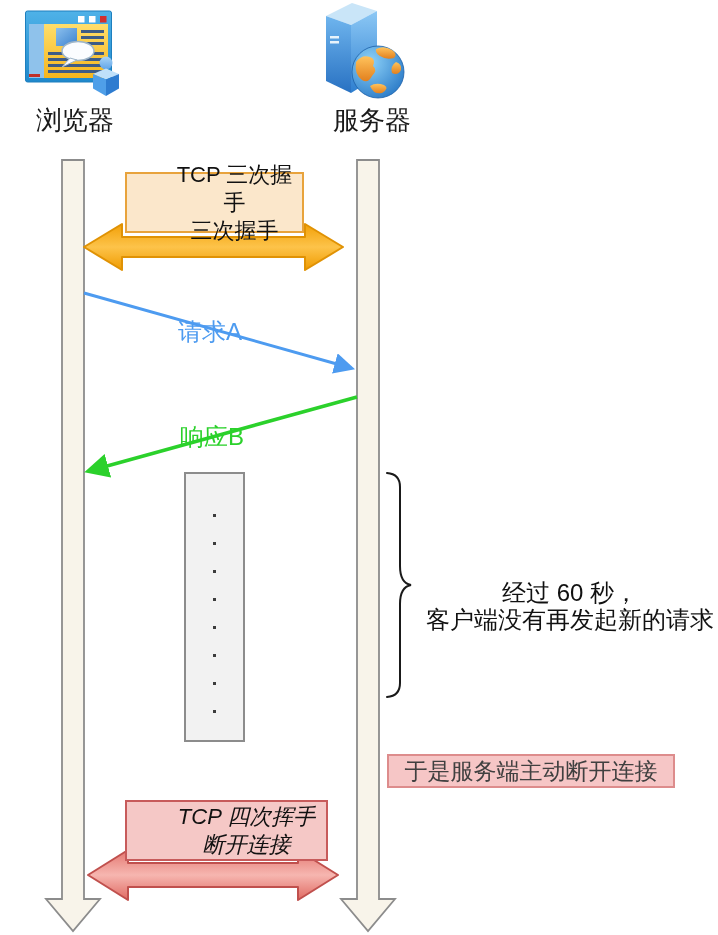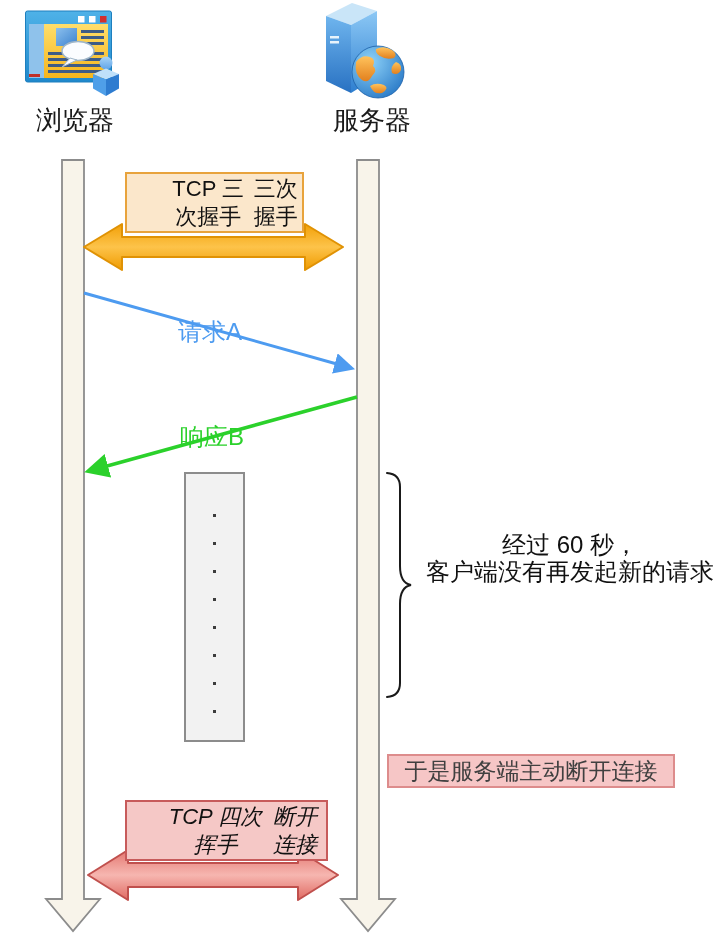--- a/index.html
+++ b/index.html
@@ -4,25 +4,25 @@
 <style>
   html,body { margin:0; padding:0; background:#fff; font-family:"Liberation Sans","DejaVu Sans",sans-serif; }
   .canvas { position:relative; width:718px; height:935px; background:#ffffff; overflow:hidden; color:#111; }
   svg.layer { position:absolute; left:0; top:0; z-index:1; }
   .icon { position:absolute; z-index:1; }
   #browser-icon { left:25px; top:8px; }
   #server-icon  { left:318px; top:0; }
   .actor-label { position:absolute; top:103px; width:100px; text-align:center; font-size:26px; color:#1a1a1a; z-index:2; }
   #actor-label-browser { left:25px; }
   #actor-label-server  { left:322px; }
-  .note-box { position:absolute; box-sizing:border-box; display:flex; flex-direction:row; justify-content:center; align-items:center; font-size:22px; line-height:28px; color:#111; text-align:center; z-index:3;padding-left:40px; }
+  .note-box { position:absolute; box-sizing:border-box; display:flex; flex-direction:column; justify-content:center; font-size:22px; line-height:28px; color:#111; text-align:center; z-index:3;padding-left:40px; }
   #handshake-note { left:125px; top:172px; width:179px; height:61px; background:#FBE7CB; border:2px solid #E8A33C; }
   #teardown-note  { left:125px; top:800px; width:203px; height:61px; background:#F5C8C6; border:2px solid #C75B5B;font-style:italic; }
   #disconnect-note { position:absolute; box-sizing:border-box; left:387px; top:754px; width:288px; height:34px; background:#F6C6C6; border:2px solid #DD8C8C; font-size:23px; display:flex; align-items:center; justify-content:center; color:#404040; z-index:3; }
-  #idle-note { position:absolute; left:422px; top:531px; width:296px; text-align:center; font-size:24px; line-height:27px; color:#111; z-index:3; }
+  #idle-note { position:absolute; left:422px; top:579px; width:296px; text-align:center; font-size:24px; line-height:27px; color:#111; z-index:3; }
   .msg-label { position:absolute; font-size:24px; z-index:3; }
   #request-label  { left:178px; top:316px; color:#4D9BF0; }
   #response-label { left:180px; top:421px; color:#2BD12B; }
   #ellipsis-box { position:absolute; box-sizing:border-box; left:184px; top:472px; width:61px; height:270px; background:#F2F2F2; border:2px solid #8C8C8C; display:flex; flex-direction:column; align-items:center; justify-content:space-between; padding:40px 0 27px 0; z-index:2; }
   .dot { width:3px; height:3px; background:#3C3C3C; }
 </style>
 </head>
 <body>
 
 <div class="canvas">

